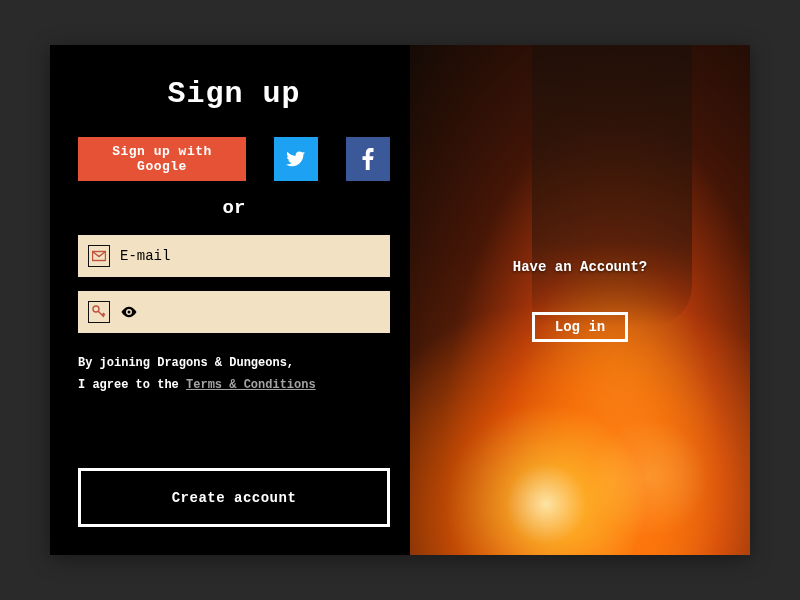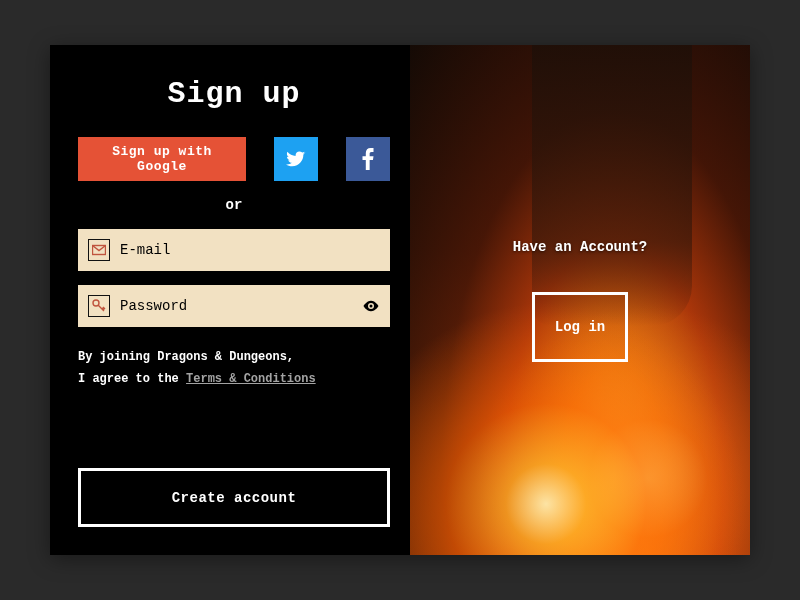--- a/index.html
+++ b/index.html
@@ -90,21 +90,21 @@
     display: inline-flex;
     align-items: center; justify-content: center;
     cursor: pointer;
     color: #fff;
     border: none;
   }
   .twitter { background: #1da1f2; }
   .facebook { background: #3b5998; }
   .or {
     text-align: center;
-    font-size: 14px;
+    font-size: 19px;
     margin-bottom: 16px;
   }
   .field {
     background: #f2e1c2;
     height: 42px;
     display: flex;
     align-items: center;
     margin-bottom: 14px;
     padding: 0 10px;
     gap: 10px;
@@ -166,21 +166,21 @@
   }
   .login-btn {
     position: relative;
     z-index: 2;
     background: transparent;
     border: 3px solid #fff;
     color: #fff;
     font-family: inherit;
     font-weight: bold;
     font-size: 14px;
-    padding: 24px 20px;
+    padding: 4px 20px;
     cursor: pointer;
   }
 </style>
 </head>
 <body>
 
 <div class="card">
   <div class="left">
     <h1 class="title">Sign up</h1>
 
@@ -210,21 +210,20 @@
       <input type="text" placeholder="E-mail" style="">
     </div>
 
     <div class="field">
       <span class="ficon">
         <svg width="14" height="14" viewBox="0 0 14 14" fill="none" stroke="currentColor" stroke-width="1.4">
             <circle cx="4" cy="4" r="3"></circle>
             <path d="M6 6 L12 12 M10 10 L12 8 M11 11 L13 9"></path>
           </svg>
       </span>
-      <input type="password" placeholder="Password" style="">
       <span class="eye">
         <svg width="18" height="18" viewBox="0 0 24 24" fill="currentColor">
             <path d="M12 5C6 5 2 12 2 12s4 7 10 7 10-7 10-7-4-7-10-7zm0 11a4 4 0 110-8 4 4 0 010 8z"></path>
             <circle cx="12" cy="12" r="2"></circle>
           </svg>
       </span>
     </div>
 
     <div class="terms">
       <span>By joining Dragons &amp; Dungeons,</span><br>

